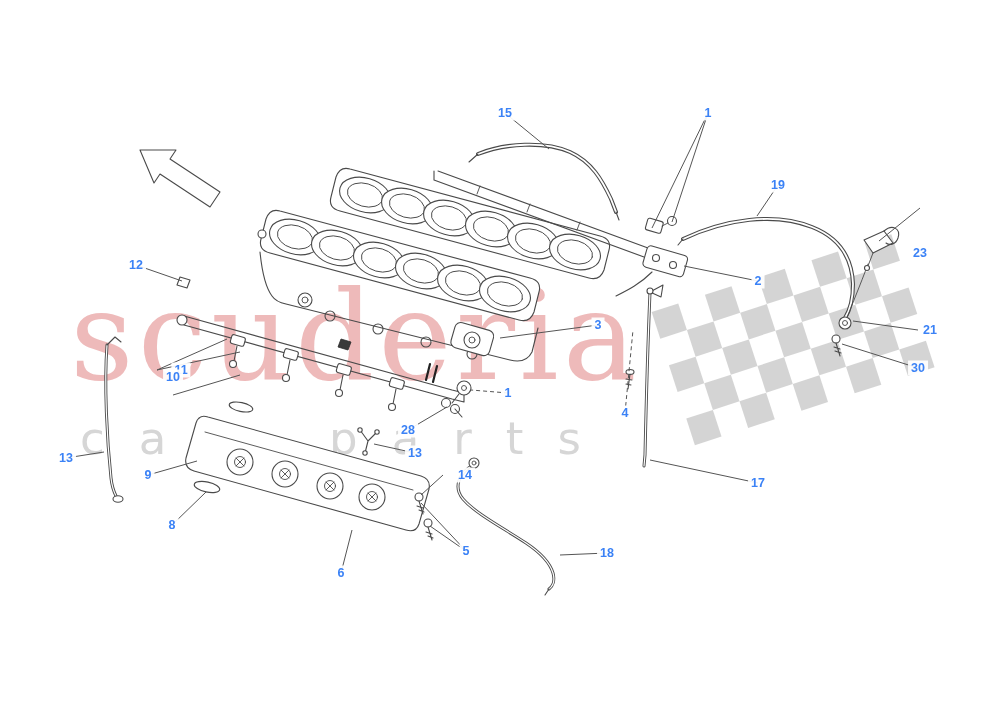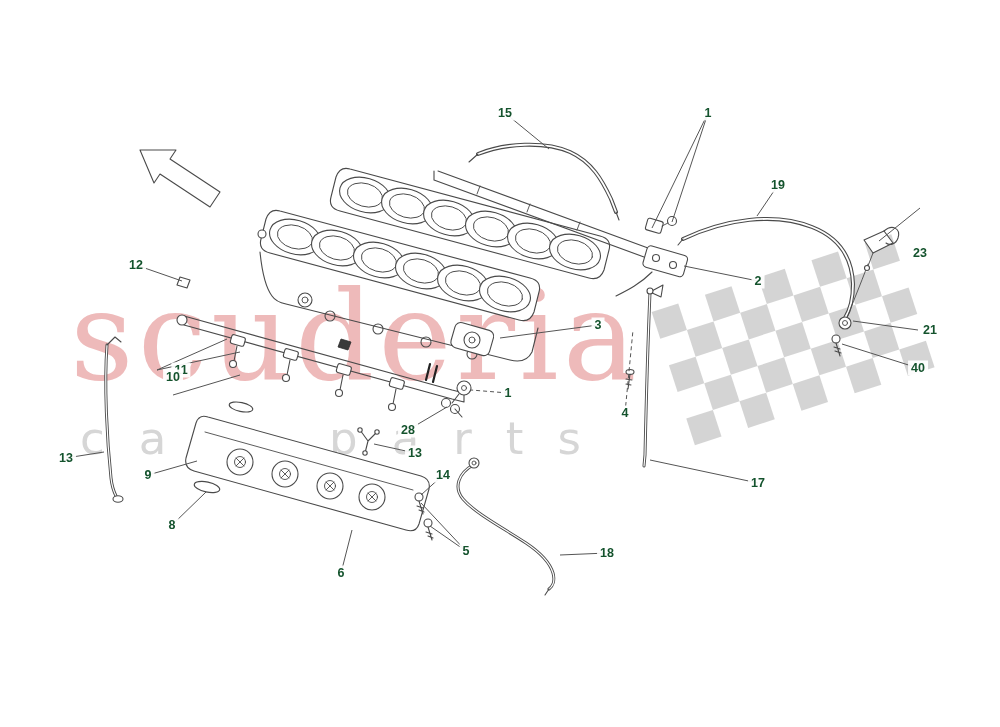--- a/index.html
+++ b/index.html
@@ -10,21 +10,21 @@
          font-family:"DejaVu Serif", serif; font-size:124px; letter-spacing:4px;
          font-weight:400; white-space:nowrap; }
   .wm2 { position:absolute; left:80px; top:412px; z-index:1;
          font-family:"DejaVu Sans", sans-serif; font-size:45px; letter-spacing:34px;
          word-spacing:28px; white-space:nowrap; }
 
   svg#art { position:absolute; left:0; top:0; z-index:2; }
 
   #callout-labels { position:absolute; left:0; top:0; width:1000px; height:727px; z-index:3; }
   .callout { position:absolute; transform:translate(-50%,-50%);
-             font-size:12.5px; font-weight:700; color:#14532d;
+             font-size:12.5px; font-weight:700; color:#3b82f6;
              background:rgba(255,255,255,0.92); padding:0 3px; line-height:15px; }
 
   .shape   { fill:#ffffff; stroke:#4a4a4a; stroke-width:1.1; stroke-linejoin:round; }
   .line-art{ fill:none; stroke:#4a4a4a; stroke-width:1.1; stroke-linecap:round; stroke-linejoin:round; }
   .thin    { stroke-width:0.9; }
   .tube      { fill:none; stroke:#4a4a4a; stroke-width:4;   stroke-linecap:round; }
   .tube-core { fill:none; stroke:#ffffff; stroke-width:1.8; stroke-linecap:round; }
   .tube-s      { fill:none; stroke:#4a4a4a; stroke-width:3;   stroke-linecap:round; }
   .tube-s-core { fill:none; stroke:#ffffff; stroke-width:1.2; stroke-linecap:round; }
   .dark { fill:#3a3a3a; stroke:#2b2b2b; stroke-width:0.8; }
@@ -346,28 +346,28 @@
   <div id="callout-labels">
       <div class="callout" style="left: 505px; top: 113px;">15</div>
       <div class="callout" style="left: 708px; top: 113px;">1</div>
       <div class="callout" style="left: 778px; top: 185px; text-align: right;">19</div>
       <div class="callout" style="left: 920px; top: 208px; margin-top: 45px;">23</div>
       <div class="callout" style="left: 136px; top: 265px;">12</div>
       <div class="callout" style="left: 758px; top: 281px;">2</div>
       <div class="callout" style="left: 598px; top: 325px;">3</div>
       <div class="callout" style="left: 918px; top: 330px; margin-left: 12px;">21</div>
       <div class="callout" style="left: 157px; top: 370px; margin-left: 24px;">11</div>
-      <div class="callout" style="left: 918px; top: 368px;">40</div>
+      <div class="callout" style="left: 918px; top: 368px;">30</div>
       <div class="callout" style="left: 173px; top: 377px;">10</div>
       <div class="callout" style="left: 508px; top: 393px;">1</div>
       <div class="callout" style="left: 625px; top: 413px;">4</div>
       <div class="callout" style="left: 408px; top: 430px;">28</div>
       <div class="callout" style="left: 415px; top: 453px;">13</div>
       <div class="callout" style="left: 66px; top: 458px;">13</div>
       <div class="callout" style="left: 148px; top: 475px;">9</div>
-      <div class="callout" style="left: 443px; top: 475px;">14</div>
+      <div class="callout" style="left: 465px; top: 475px;">14</div>
       <div class="callout" style="left: 758px; top: 483px;">17</div>
       <div class="callout" style="left: 172px; top: 525px;">8</div>
       <div class="callout" style="left: 466px; top: 551px;">5</div>
       <div class="callout" style="left: 607px; top: 553px;">18</div>
       <div class="callout" style="left: 341px; top: 573px;">6</div>
     </div>
 </div>
 
 </body></html>

